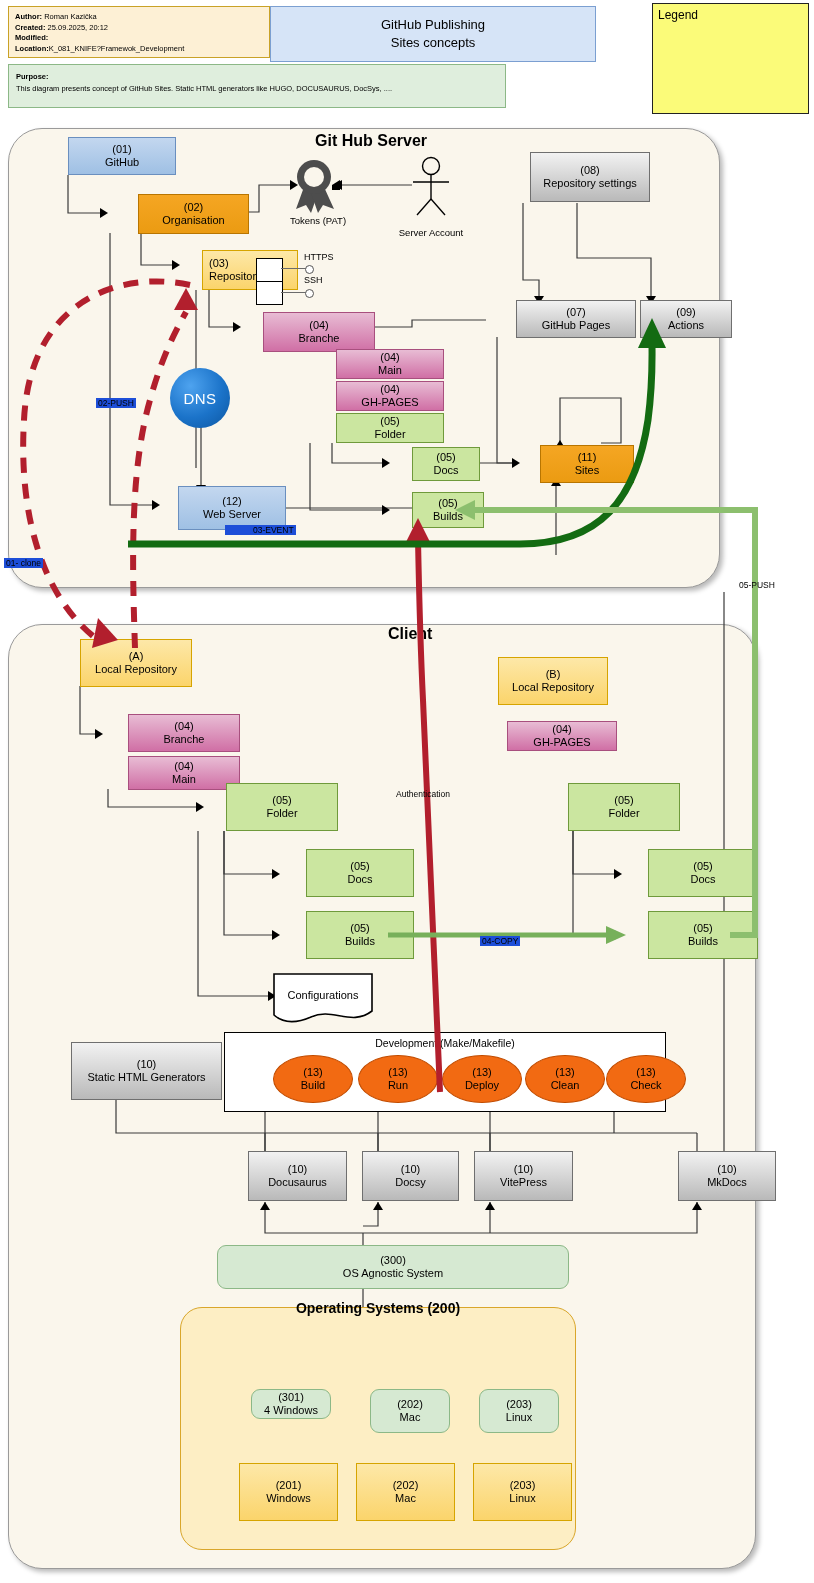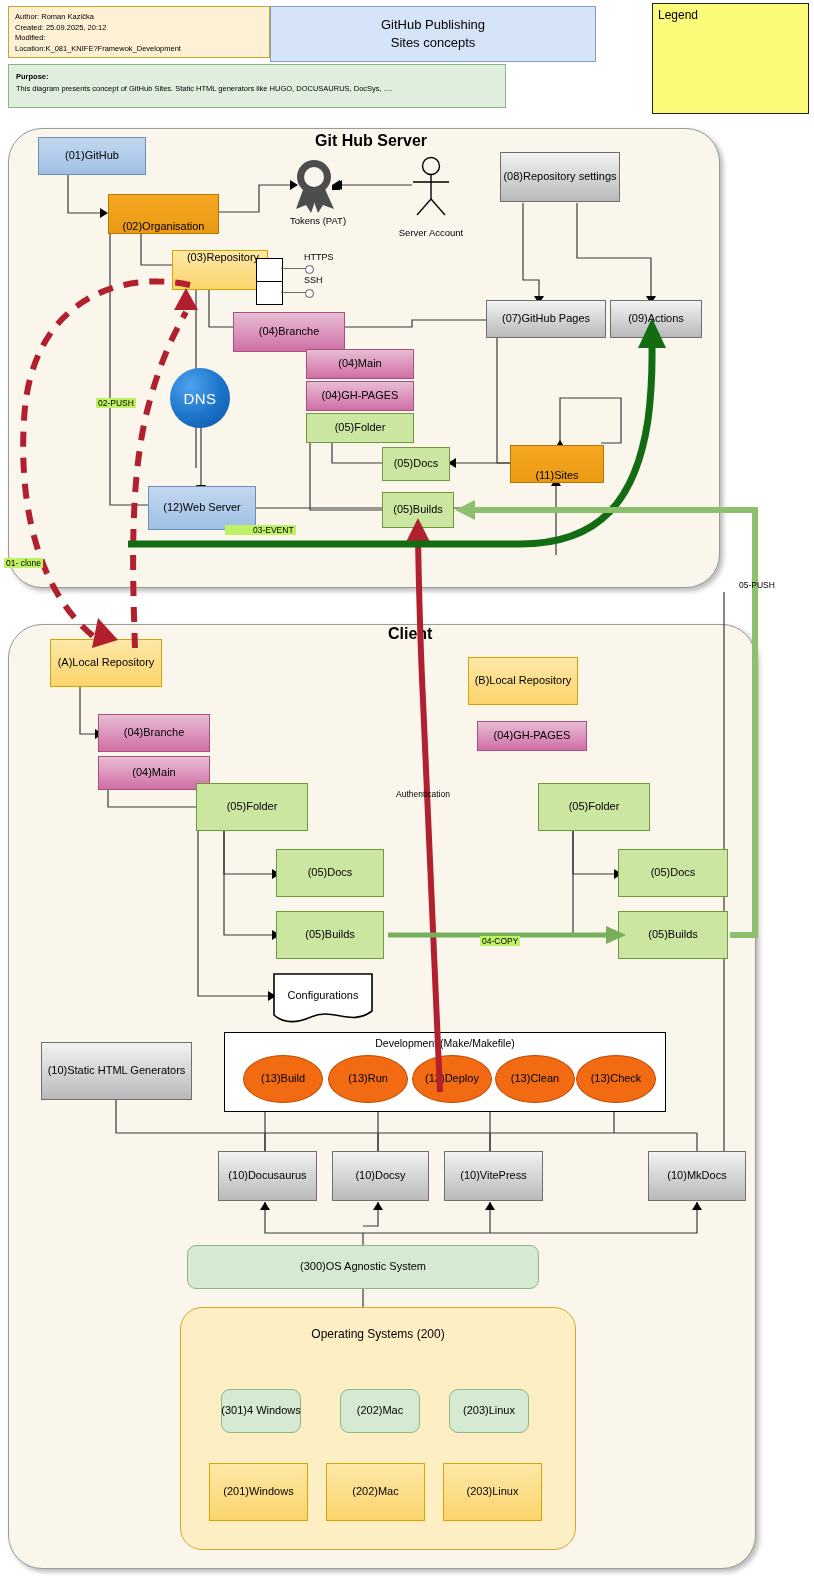--- a/index.html
+++ b/index.html
@@ -1,59 +1,59 @@
 <!DOCTYPE html>
 <html><head>
 <meta charset="utf-8">
 <style>
   html,body{margin:0;padding:0;background:#ffffff;}
   body{font-family:"Liberation Sans", sans-serif;}
   #page{position:relative;width:814px;height:1583px;overflow:hidden;background:#fff;}
 
   .abs{position:absolute;box-sizing:border-box;}
-  .box{position:absolute;box-sizing:border-box;display:flex;flex-direction:row;
+  .box{position:absolute;box-sizing:border-box;display:flex;flex-direction:column;
        align-items:center;justify-content:center;text-align:center;
-       font-size:11px;line-height:1.22;color:#000;}
+       font-size:11px;line-height:1.22;color:#000;margin-left:30px;}
   .box .l1,.box .l2{display:block;white-space:nowrap;}
 
   
   .blue{background:linear-gradient(#c3d7ef,#9fc0e4);border:1px solid #6a8fbf;}
-  .orange{background:linear-gradient(#f5a623,#eb9b12);border:1px solid #b87500;align-items:flex-end;}
+  .orange{background:linear-gradient(#f5a623,#eb9b12);border:1px solid #b87500;}
   .lightyel{background:linear-gradient(#fde8a8,#fbd46b);border:1px solid #d6a400;}
   .pink{background:linear-gradient(#e8bcd4,#d06fa5);border:1px solid #a84f7e;}
   .green{background:#cbe6a0;border:1px solid #6f9a3b;}
   .grey{background:linear-gradient(#f2f2f2,#b9b9b9);border:1px solid #6f6f6f;}
   .mintbox{background:#d6e9d2;border:1px solid #8cb887;border-radius:9px;}
   .ellipse{background:#f26a12;border:1px solid #c14c00;border-radius:50%;}
   .plainbox{background:#ffffff;border:1px solid #000;}
 
   
   .hdr-meta{background:#fdf0d5;border:1px solid #c9a227;font-size:7.5px;line-height:1.42;
             padding:5px 6px;color:#000;text-align:left;}
-  .hdr-meta b{font-weight:normal;}
+  .hdr-meta b{font-weight:bold;}
   .hdr-title{background:#d6e4f7;border:1px solid #7b9fd1;display:flex;flex-direction:column;
              align-items:center;justify-content:center;font-size:13px;line-height:1.35;}
   .hdr-purpose{background:#dfeedd;border:1px solid #8cb887;font-size:7.5px;line-height:1.6;
                padding:6px 7px;text-align:left;}
   .legend{background:#fbfb79;border:1px solid #222;font-size:12px;padding:4px 5px;text-align:left;}
 
   
   .container{position:absolute;box-sizing:border-box;background:#faf6ec;
              border:1px solid #9a9a9a;border-radius:34px;
              box-shadow:3px 3px 5px rgba(0,0,0,.28);}
   .container-label{position:absolute;font-size:16px;font-weight:bold;color:#000;}
   .osgroup{position:absolute;box-sizing:border-box;background:#fdeec4;
            border:1px solid #d9a62a;border-radius:22px;}
-  .osgroup-label{position:absolute;font-size:12px;font-weight:normal;margin-top:27px;}
+  .osgroup-label{position:absolute;font-size:14px;font-weight:bold;}
 
   
   .ln{position:absolute;background:#000;}
   .ln.g{background:#6b6b6b;}
 
-  .edgelabel{position:absolute;font-size:8.5px;background:#bef264;padding:0 2px;white-space:nowrap;}
+  .edgelabel{position:absolute;font-size:8.5px;background:#1d4ed8;padding:0 2px;white-space:nowrap;}
   .edgelabel.plain{background:transparent;}
 
   svg.overlay{position:absolute;left:0;top:0;width:814px;height:1583px;pointer-events:none;}
 
   
   .dns{position:absolute;border-radius:50%;
        background:radial-gradient(circle at 34% 30%, #4ea3ef 0%, #1b73c9 55%, #0c56a0 100%);
        display:flex;align-items:center;justify-content:center;color:#fff;
        font-size:15px;letter-spacing:.5px;}
 
@@ -420,21 +420,21 @@
   </div>
 
   <div class="box mintbox" style="left:187px;top:1245px;width:352px;height:44px;">
     <span class="l1">(300)</span>
     <span class="l2">OS Agnostic System</span>
   </div>
 
   <div class="osgroup" style="left:180px;top:1307px;width:396px;height:243px;"></div>
   <div class="osgroup-label" style="left:180px;top:1300px;width:396px;text-align:center;">Operating Systems (200)</div>
 
-  <div class="box mintbox" style="left:221px;top:1389px;width:80px;height:44px;">
+  <div class="box mintbox" style="left:221px;top:1389px;width:80px;height:30px;">
     <span class="l1">(301)</span>
     <span class="l2">4 Windows</span>
   </div>
   <div class="box mintbox" style="left:340px;top:1389px;width:80px;height:44px;">
     <span class="l1">(202)</span>
     <span class="l2">Mac</span>
   </div>
   <div class="box mintbox" style="left:449px;top:1389px;width:80px;height:44px;">
     <span class="l1">(203)</span>
     <span class="l2">Linux</span>

